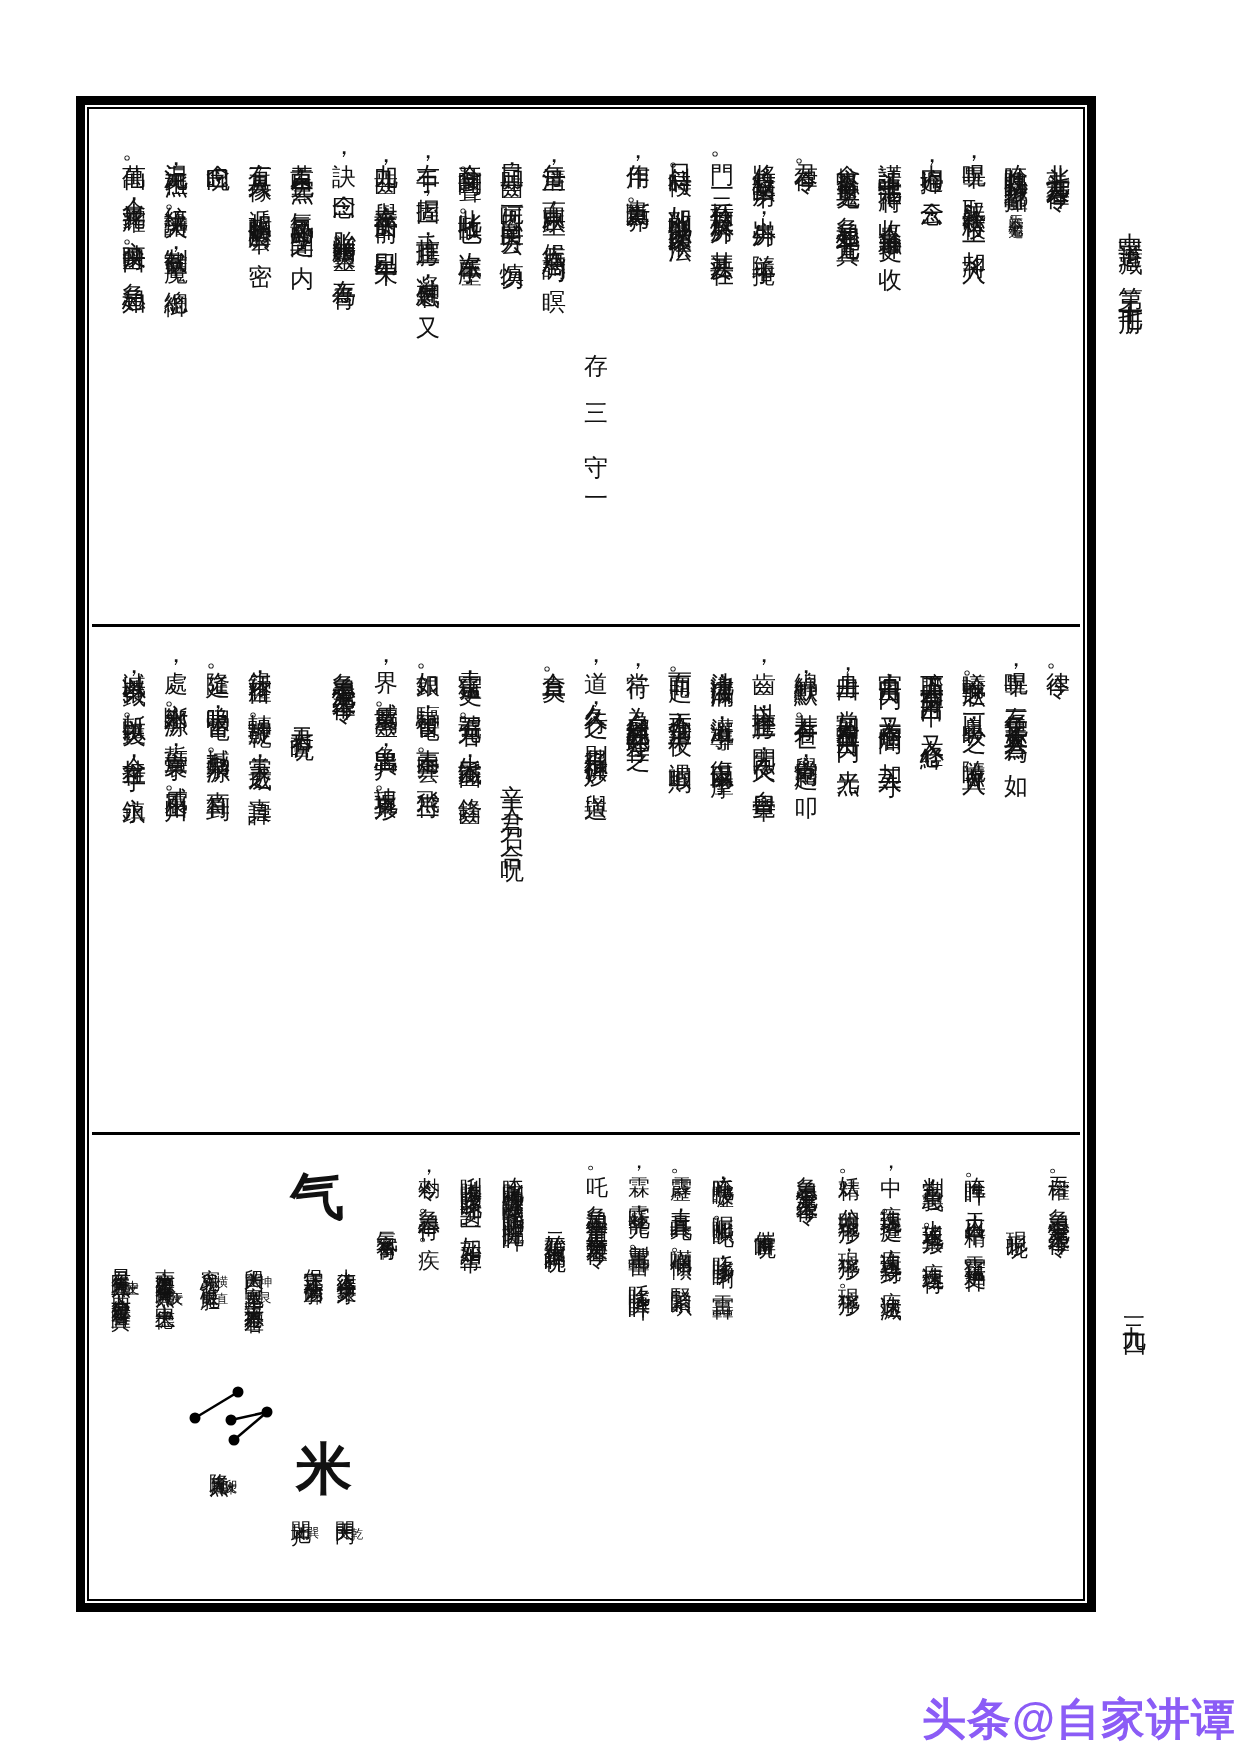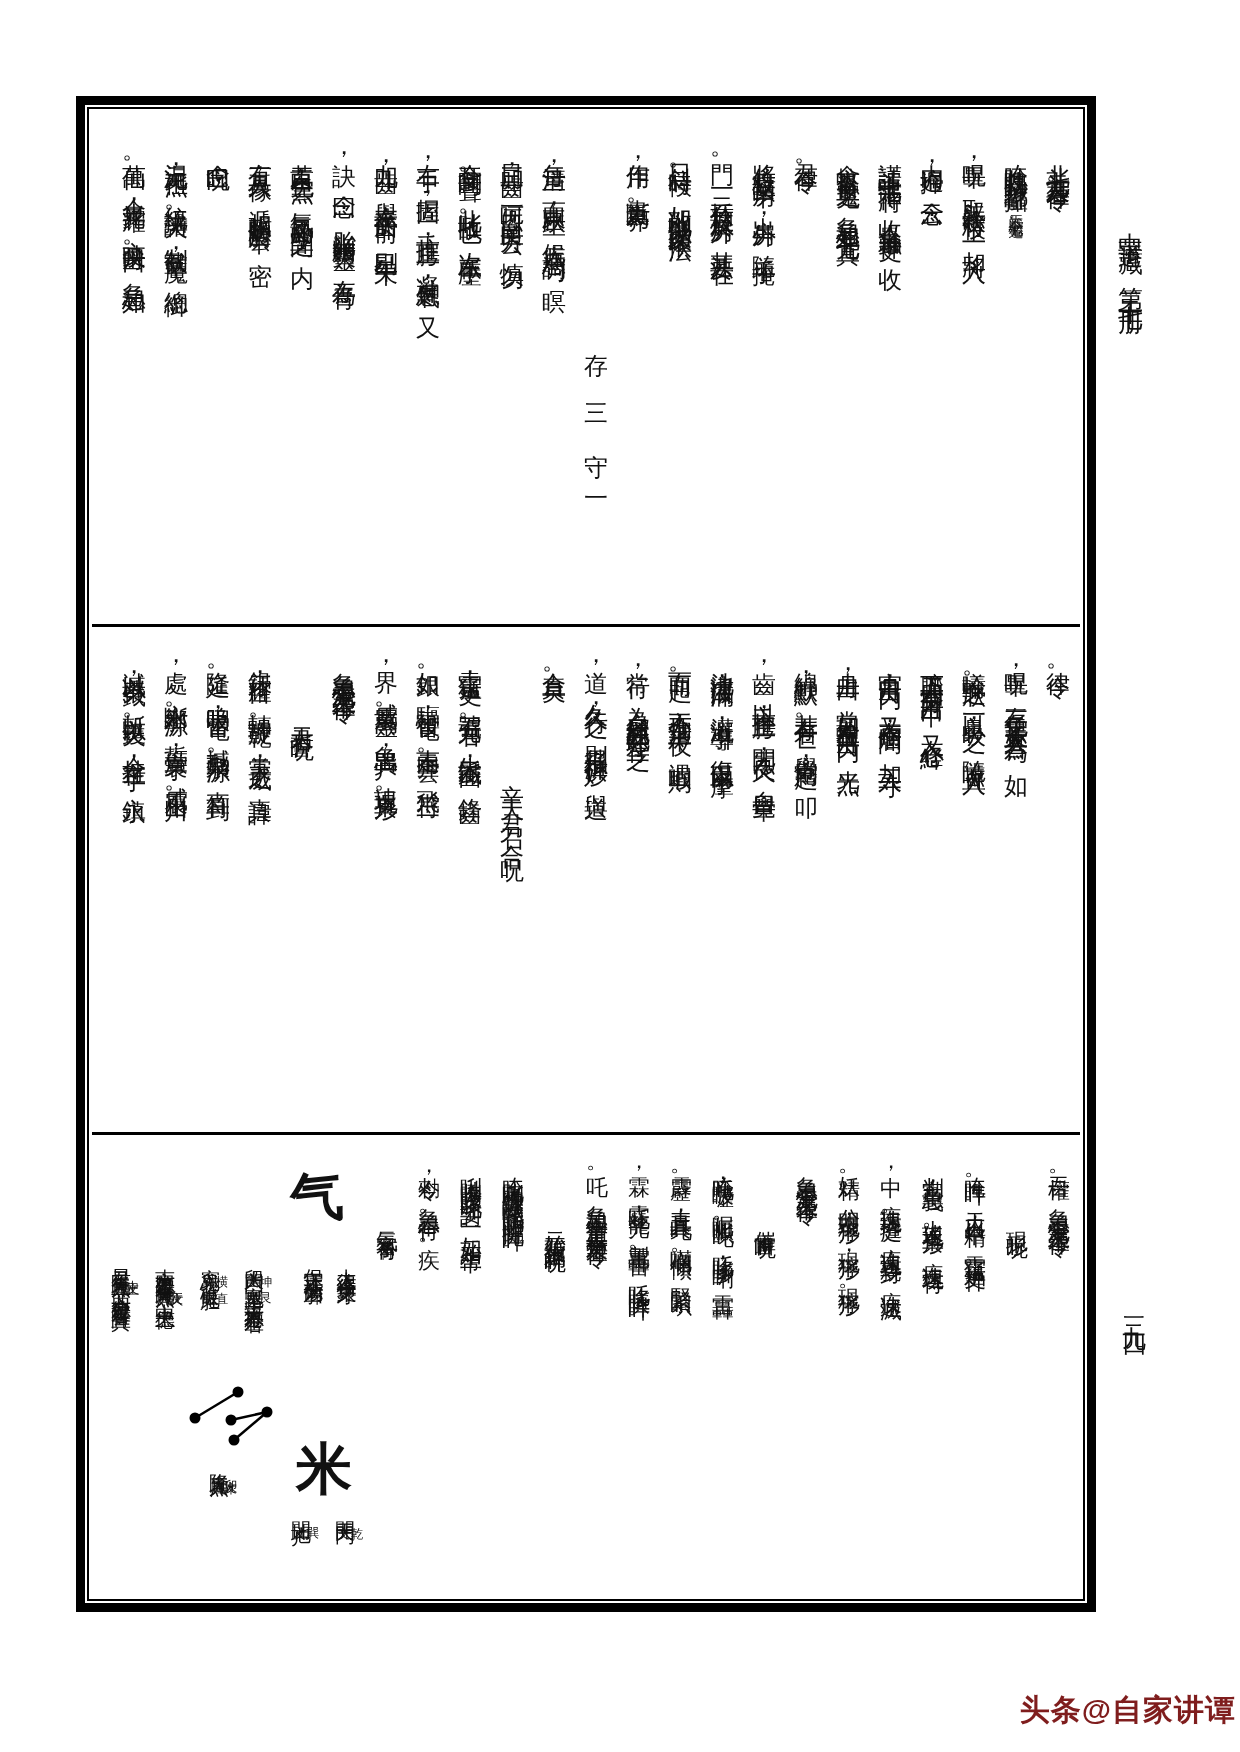--- a/index.html
+++ b/index.html
@@ -63,21 +63,21 @@
     font-size:25px;letter-spacing:6px;line-height:1;
   }
   .page-number{
     position:absolute;left:1122px;top:1298px;
     writing-mode:vertical-rl;text-orientation:upright;
     font-size:24px;letter-spacing:9px;line-height:1;
   }
   .watermark{
     position:absolute;left:856px;top:1690px;width:380px;text-align:right;
     font-family:"Liberation Sans","DejaVu Sans",sans-serif;
-    font-size:30px;font-weight:bold;color:#7f1d1d;letter-spacing:1px;
+    font-size:44px;font-weight:bold;color:#8b5cf6;letter-spacing:1px;
     white-space:nowrap;
   }
 </style>
 </head>
 <body>
 
 <div class="frame">
   <div class="frame-inner">
     <div class="sec sec-top" id="sec-top">
         <div class="col">北斗七元真君律令。</div>

